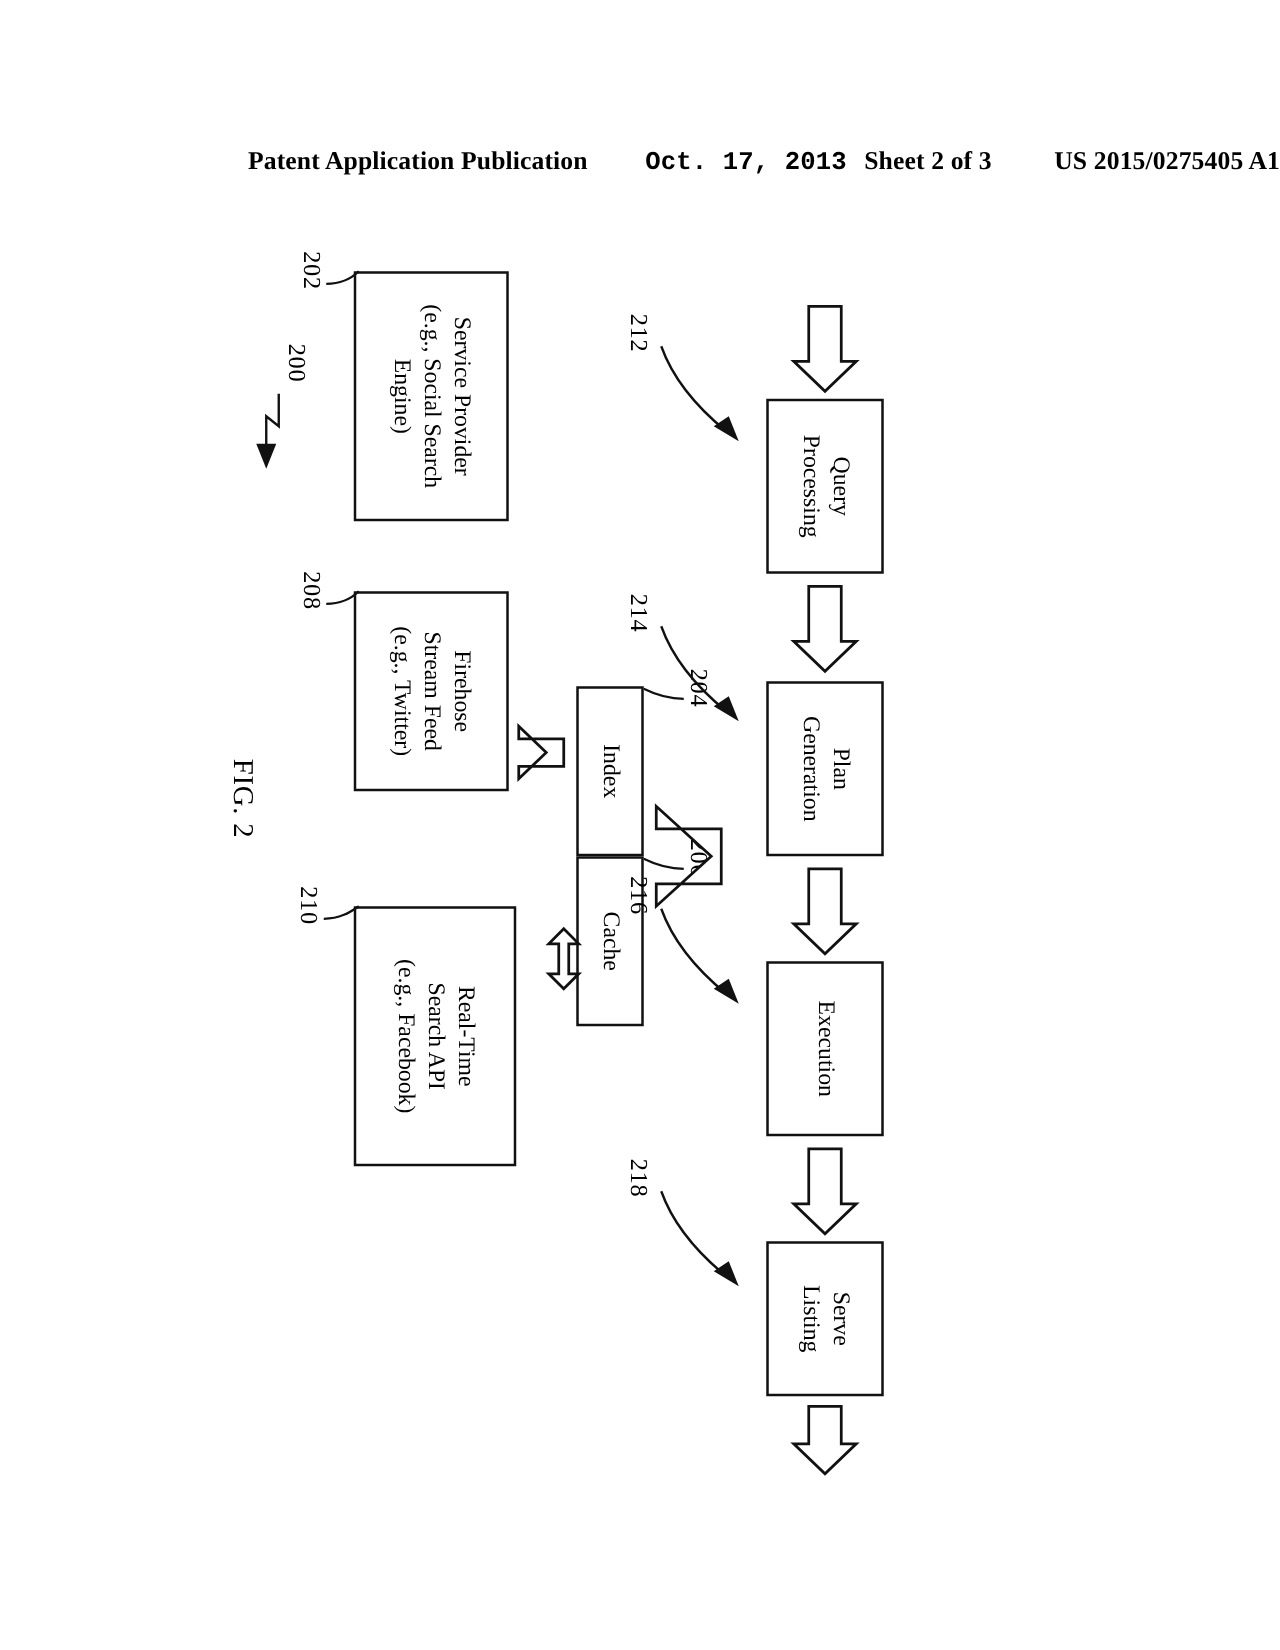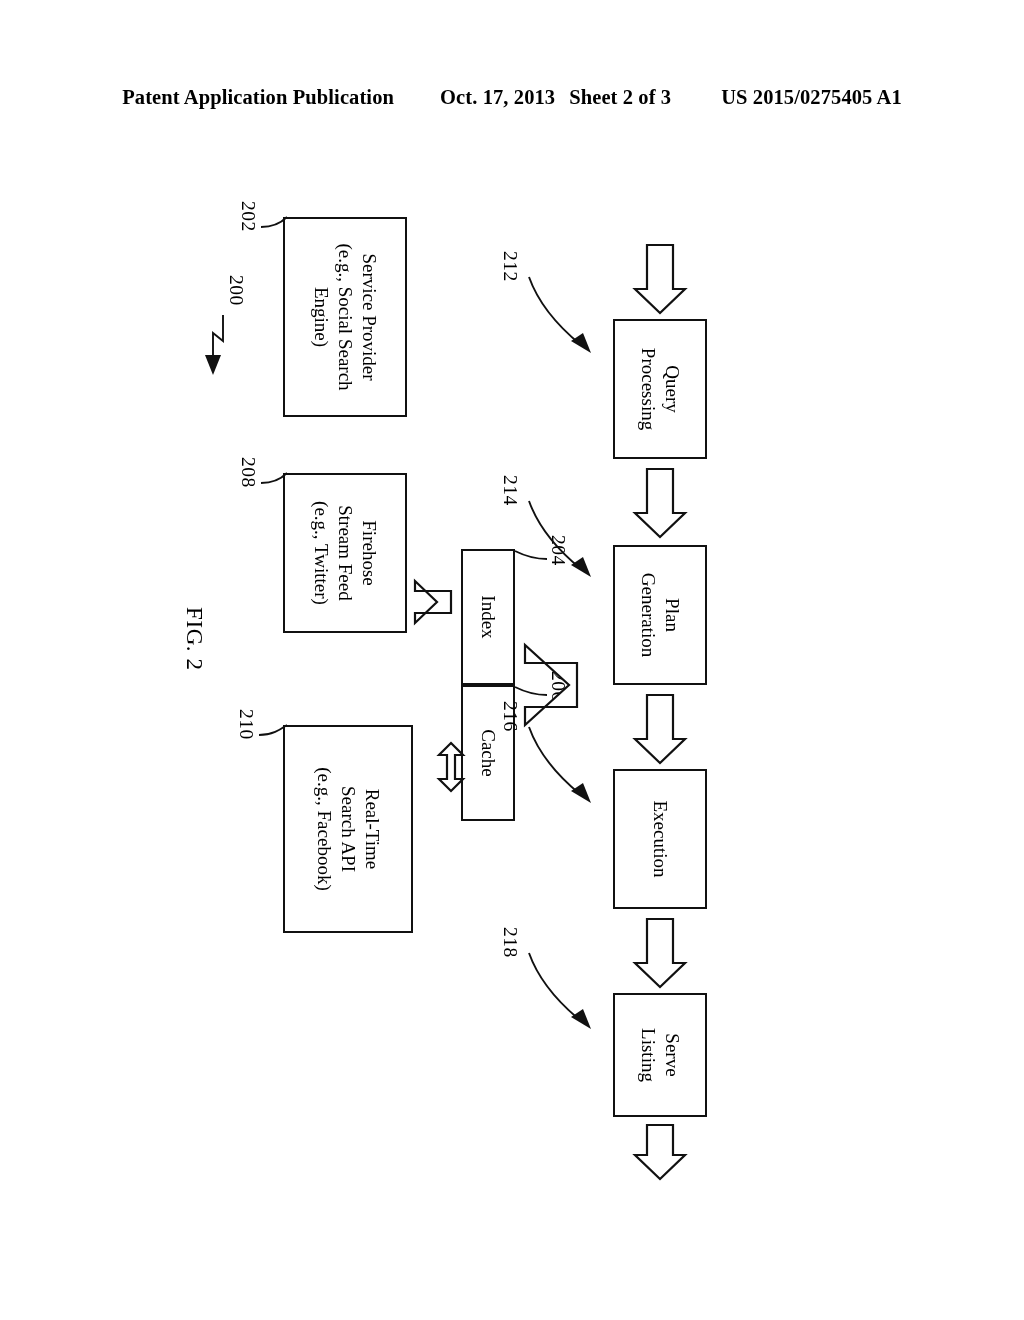--- a/index.html
+++ b/index.html
@@ -22,30 +22,30 @@
 
   
   #header {
     position: absolute;
     left: 0;
     top: 86px;
     width: 1024px;
     height: 32px;
     display: flex;
     align-items: baseline;
-    justify-content: center;
+    justify-content: flex-end;
     font-family: "Liberation Serif", "DejaVu Serif", serif;
     font-weight: bold;
     font-size: 20.5px;
     letter-spacing: 0.1px;
     white-space: nowrap;
   }
   #header .h-pub   { margin-right: 46px; }
-  #header .h-date  { margin-right: 14px; }
-  #header .h-sheet { margin-right: 50px; }
+  #header .h-date  { margin-right: 14px; font-family: Liberation Mono, monospace; }
+  #header .h-sheet { margin-right: 50px; margin-top: 32px; }
   #header .h-num   { }
 
   
   #fig-canvas {
     position: absolute;
     width: 1010px;   
     height: 790px;   
     left: 50%;
     top: 50%;
     transform: translate(-50%, -50%) rotate(90deg);

